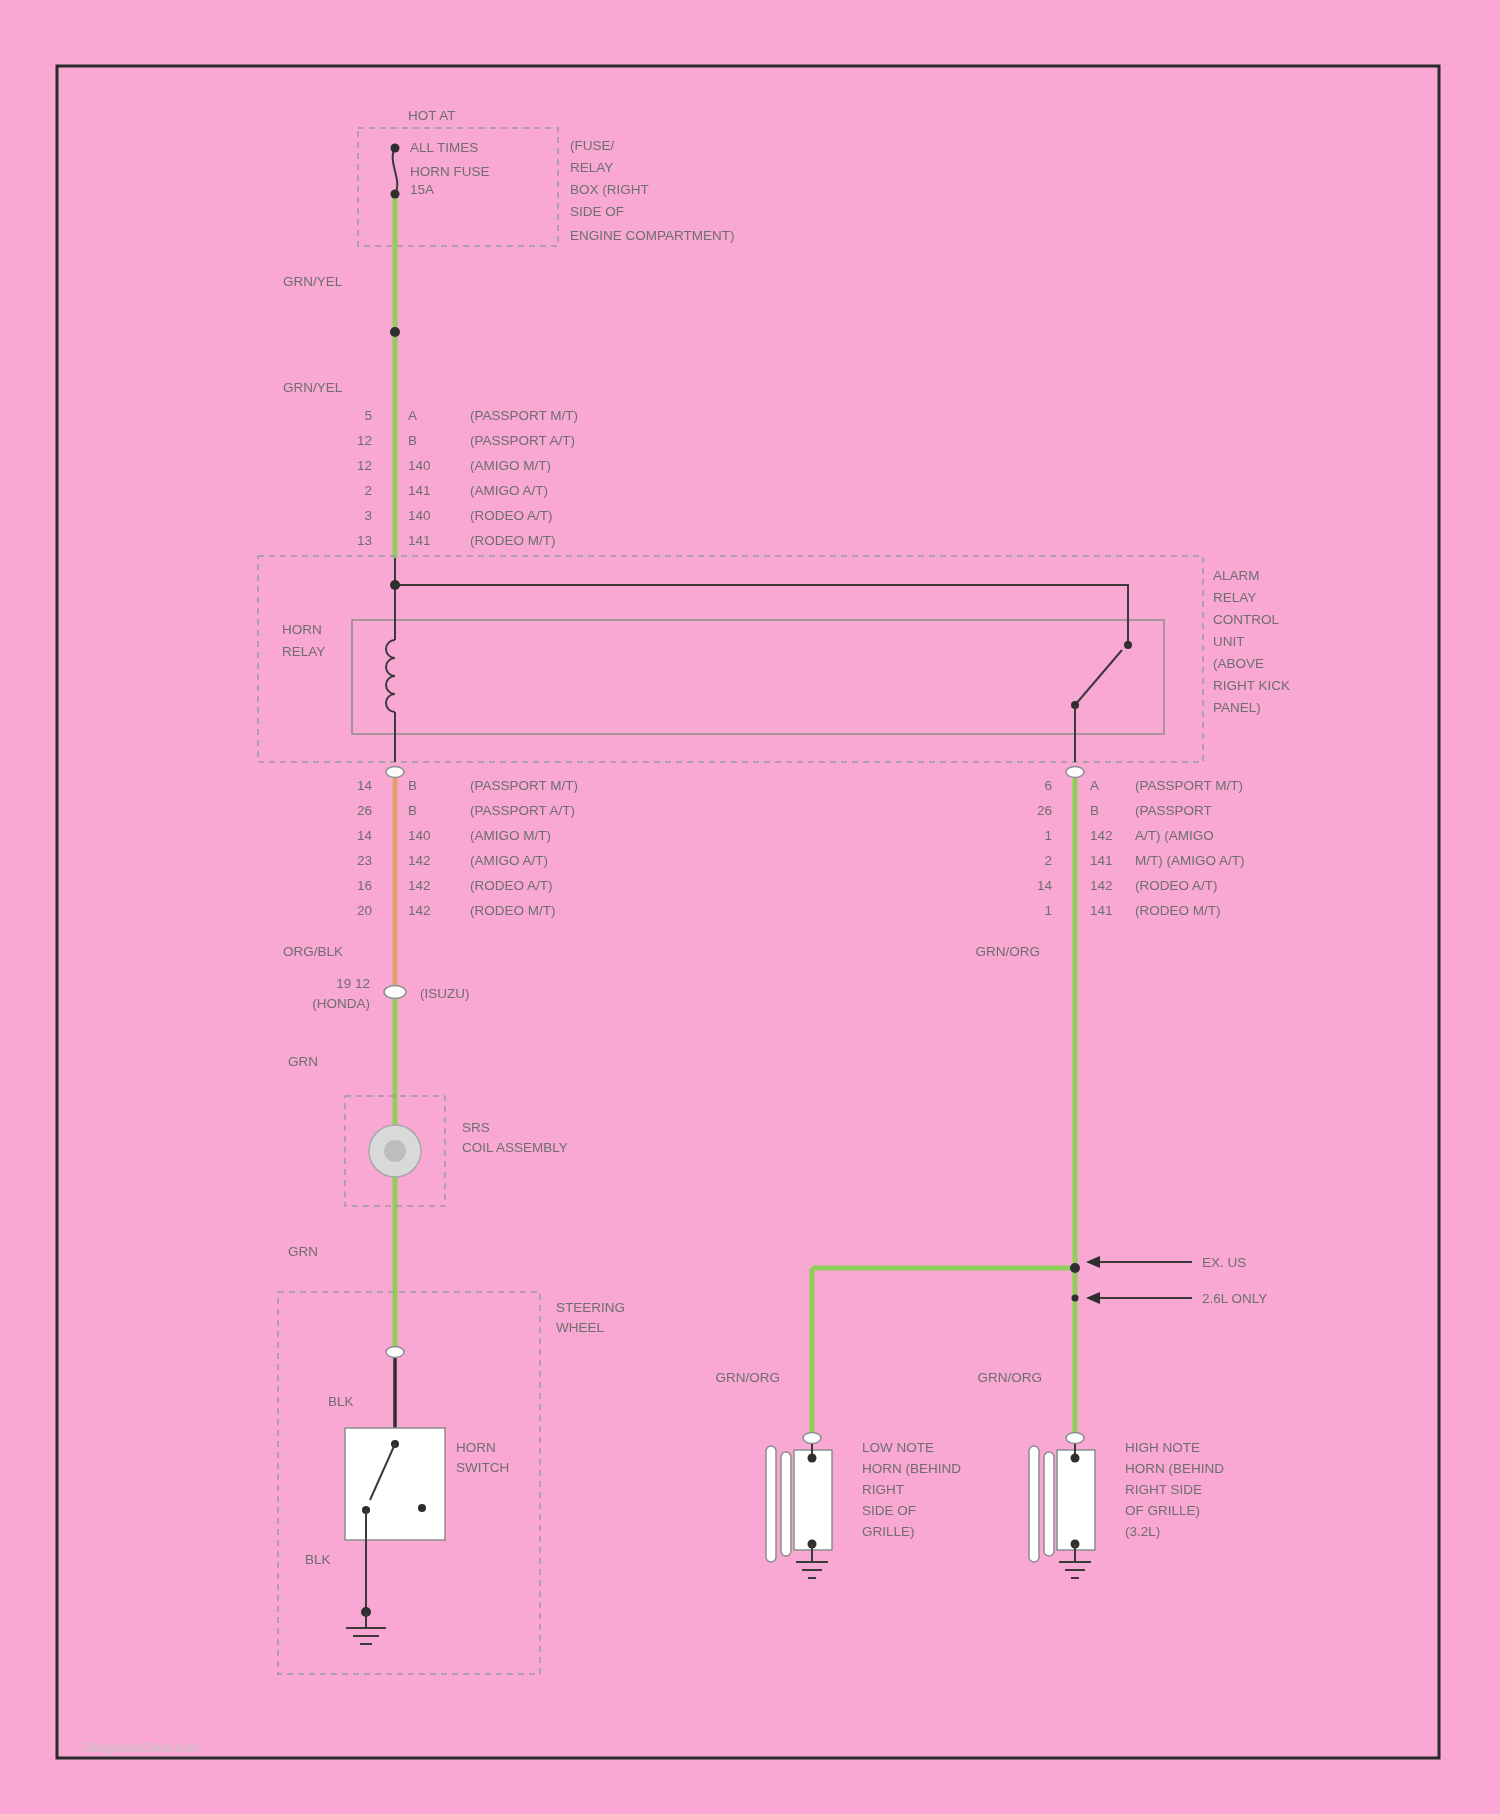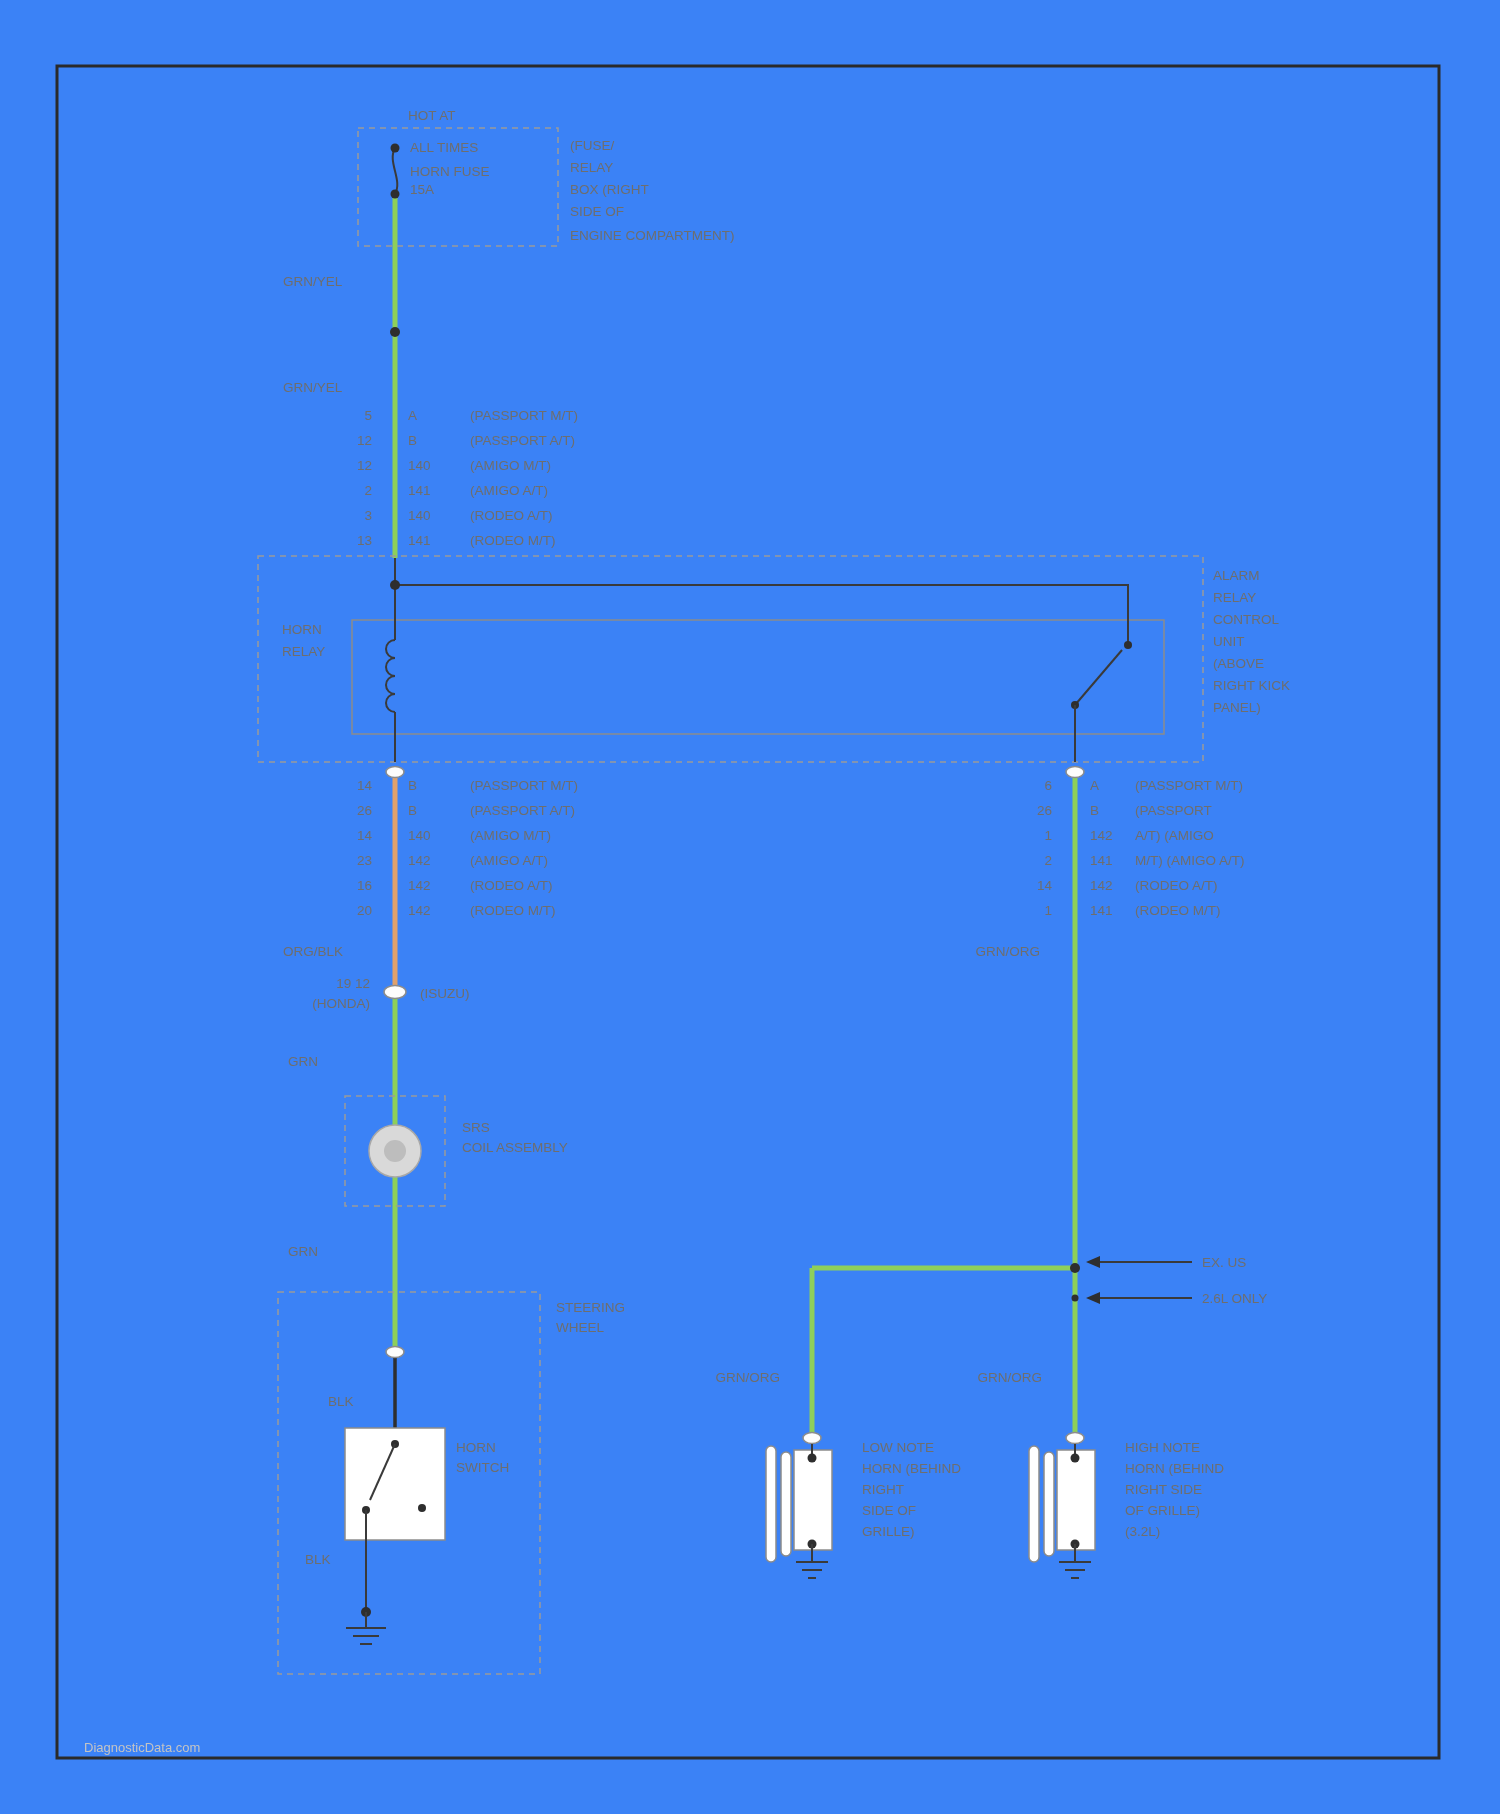--- a/index.html
+++ b/index.html
@@ -1,16 +1,16 @@
 <!DOCTYPE html>
 <html><head>
 <meta charset="utf-8">
 <style>
   html,body{margin:0;padding:0;background:#ffffff;}
-  #page{position:relative;width:1500px;height:1814px;background:#3b82f6;overflow:hidden;}
+  #page{position:relative;width:1500px;height:1814px;background:#f9a8d4;overflow:hidden;}
   svg{display:block;}
   text{font-family:"Liberation Sans",sans-serif;fill:#6e6e6e;font-size:13.5px;}
   .e{text-anchor:end;}
   .wm{fill:#c4c4c4;font-size:13px;}
   .box{fill:none;stroke:#9a9a9a;stroke-width:1.5;stroke-dasharray:6 5;}
   .solid{fill:#ffffff;stroke:#8c8c8c;stroke-width:1.5;}
   .ln{fill:none;stroke:#3a3a3a;stroke-width:2;}
   .dot{fill:#2e2e2e;}
   .oval{fill:#fdfdfd;stroke:#8c8c8c;stroke-width:1.5;}
   .wire{fill:none;stroke-width:5;}

